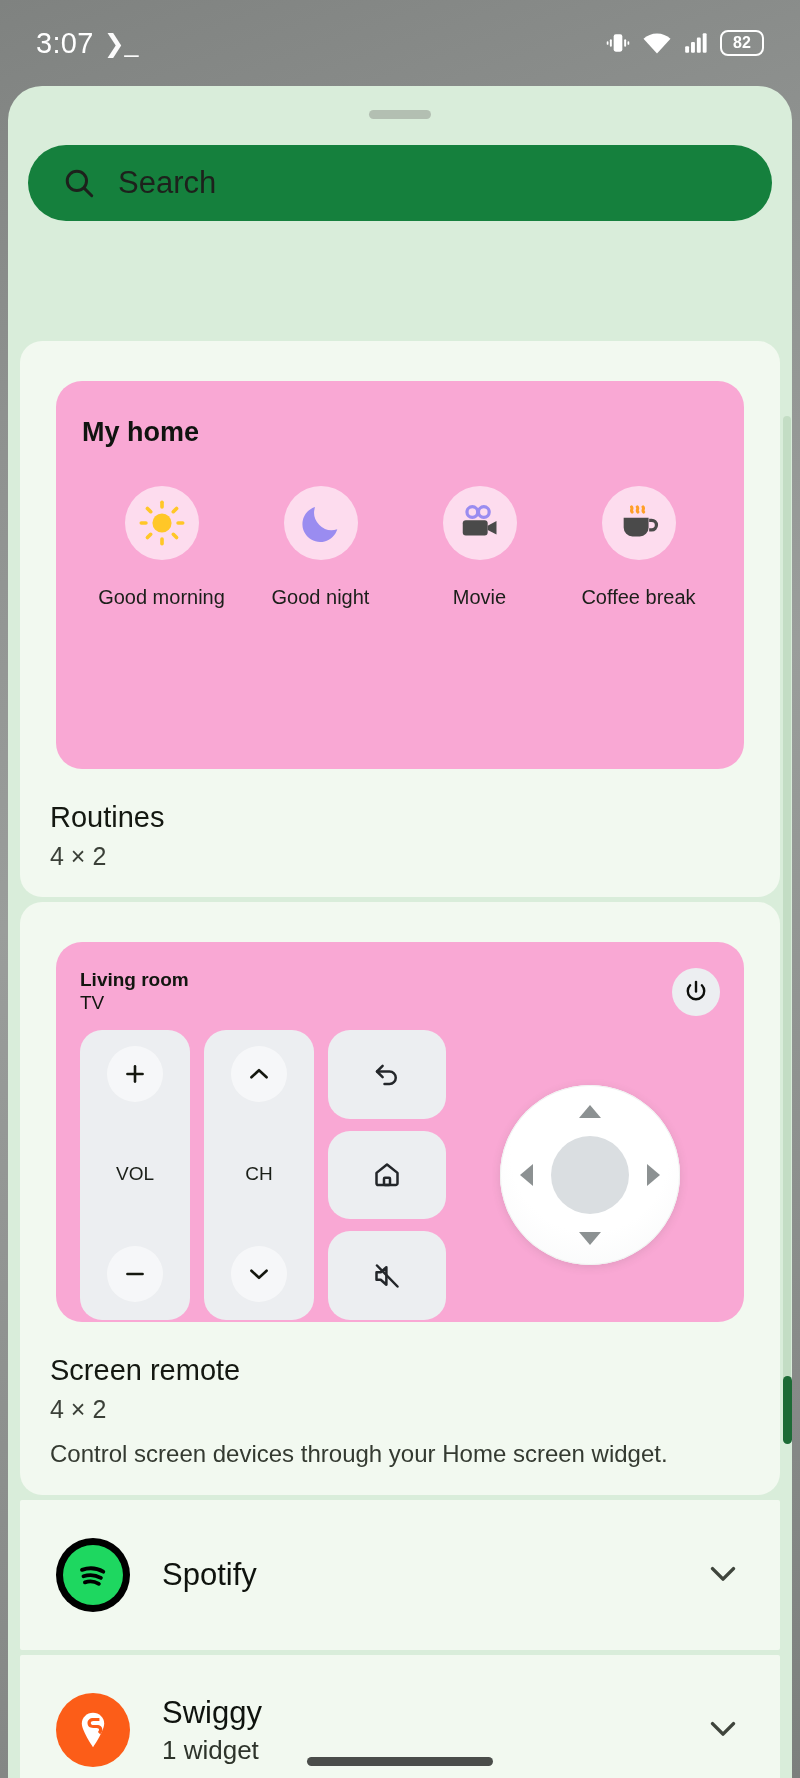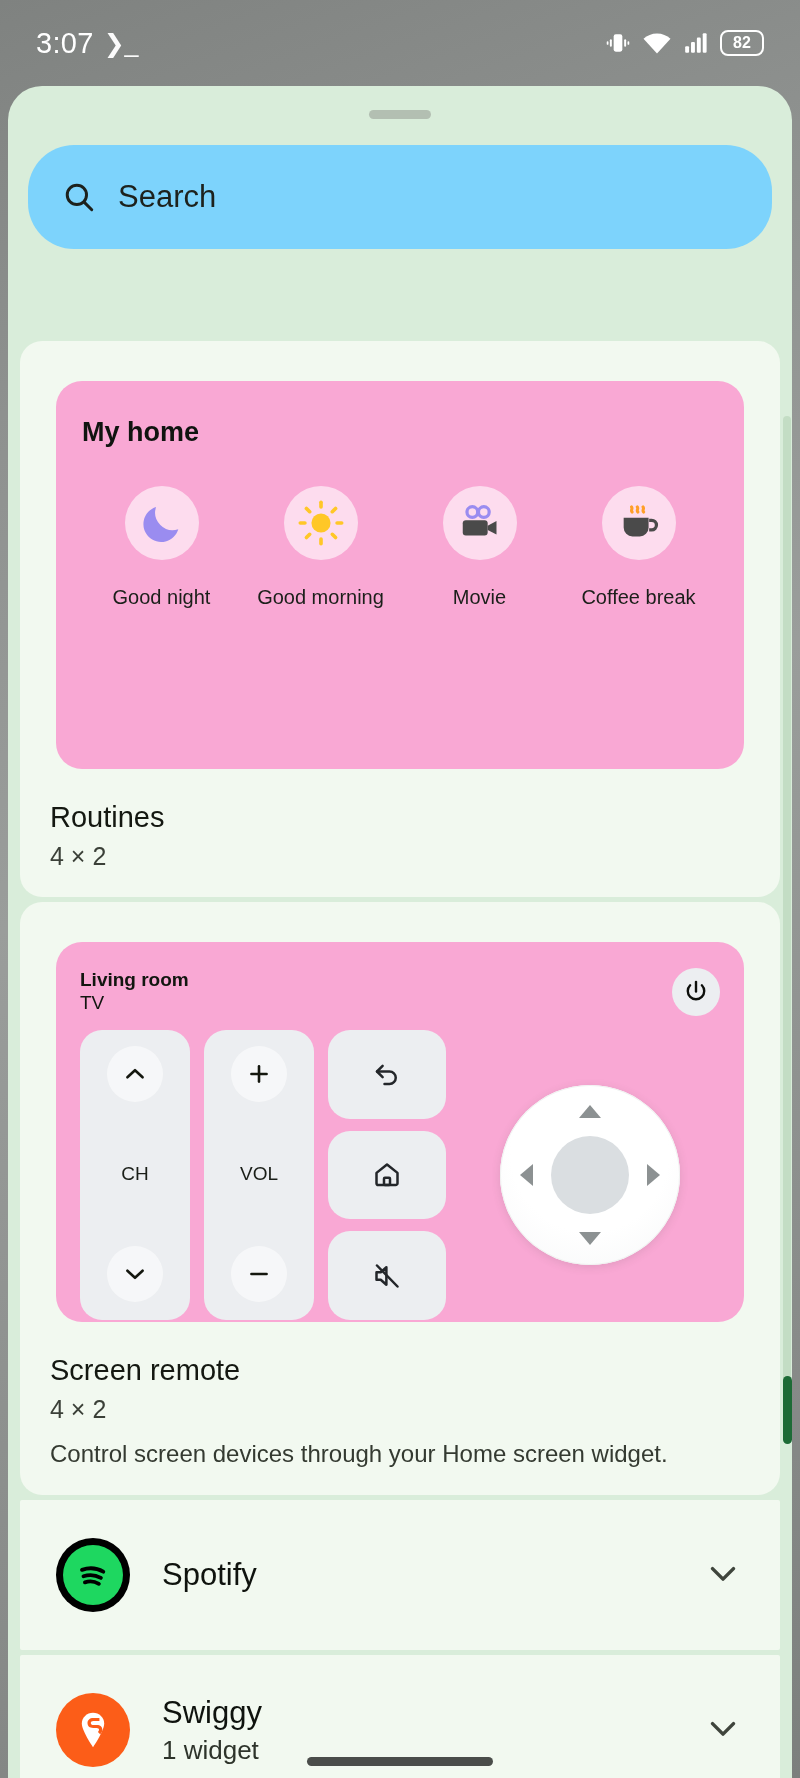--- a/index.html
+++ b/index.html
@@ -49,22 +49,22 @@
   }
   .drag-handle {
     width: 62px; height: 9px; border-radius: 5px;
     background: #b3bfb2;
     margin: 24px auto 0;
   }
 
   
   .search-wrap { padding: 26px 20px 0; }
   .search-bar {
-    height: 104px;
-    background: #7dd3fc;
+    height: 76px;
+    background: #15803d;
     border-radius: 46px;
     display: flex; align-items: center;
     padding: 0 34px;
     gap: 22px;
   }
   .search-placeholder { font-size: 31px; color: #1d211c; }
 
   
   .list-area {
     position: absolute;
@@ -253,48 +253,48 @@
 
       <div class="section">
         <div class="preview-block">
           <div class="preview-card home-widget">
             <div class="home-title">My home</div>
             <div class="routine-row">
 
               <div class="routine">
                 <span class="routine-ico">
                   <svg width="46" height="46" viewBox="0 0 24 24">
-                    <path d="M20.5 15.3A9.2 9.2 0 0 1 8.9 3.7 9.3 9.3 0 1 0 20.5 15.3z" fill="#9a8cf0"></path>
-                  </svg>
-                </span>
-                <span class="routine-label">Good night</span>
-              </div>
-
-              <div class="routine">
-                <span class="routine-ico">
-                  <svg width="46" height="46" viewBox="0 0 24 24">
                     <circle cx="12" cy="12" r="5" fill="#ffc727"></circle>
                     <g stroke="#ffc727" stroke-width="1.9" stroke-linecap="round">
                       <line x1="12" y1="1.2" x2="12" y2="3.6"></line>
                         <line x1="12" y1="20.4" x2="12" y2="22.8"></line>
                       <line x1="1.2" y1="12" x2="3.6" y2="12"></line>
                         <line x1="20.4" y1="12" x2="22.8" y2="12"></line>
                       <line x1="4.4" y1="4.4" x2="6.1" y2="6.1"></line>
                         <line x1="17.9" y1="17.9" x2="19.6" y2="19.6"></line>
                       <line x1="4.4" y1="19.6" x2="6.1" y2="17.9"></line>
                         <line x1="17.9" y1="6.1" x2="19.6" y2="4.4"></line>
                     </g>
                   </svg>
                 </span>
                 <span class="routine-label">Good morning</span>
               </div>
 
               <div class="routine">
                 <span class="routine-ico">
                   <svg width="46" height="46" viewBox="0 0 24 24">
+                    <path d="M20.5 15.3A9.2 9.2 0 0 1 8.9 3.7 9.3 9.3 0 1 0 20.5 15.3z" fill="#9a8cf0"></path>
+                  </svg>
+                </span>
+                <span class="routine-label">Good night</span>
+              </div>
+
+              <div class="routine">
+                <span class="routine-ico">
+                  <svg width="46" height="46" viewBox="0 0 24 24">
                     <circle cx="8" cy="6.3" r="2.8" fill="none" stroke="#9a8cf0" stroke-width="1.7"></circle>
                     <circle cx="14" cy="6.3" r="2.8" fill="none" stroke="#9a8cf0" stroke-width="1.7"></circle>
                     <rect x="3" y="10.5" width="13" height="8" rx="1.6" fill="#4a4a4a"></rect>
                     <path d="M16 13.4l4.6-2.4v7l-4.6-2.4z" fill="#4a4a4a"></path>
                   </svg>
                 </span>
                 <span class="routine-label">Movie</span>
               </div>
 
               <div class="routine">
@@ -334,43 +334,43 @@
                   <line x1="12" y1="2.6" x2="12" y2="11.5"></line>
                   <path d="M6.6 5.8a7.6 7.6 0 1 0 10.8 0"></path>
                 </svg>
               </div>
             </div>
 
             <div class="remote-body">
 
               <div class="rocker">
                 <span class="rocker-btn">
+                  <svg width="26" height="26" viewBox="0 0 24 24" stroke="#14170f" stroke-width="2.4" stroke-linecap="round">
+                    <line x1="12" y1="5" x2="12" y2="19"></line>
+                      <line x1="5" y1="12" x2="19" y2="12"></line>
+                  </svg>
+                </span>
+                <span class="rocker-label">VOL</span>
+                <span class="rocker-btn">
+                  <svg width="26" height="26" viewBox="0 0 24 24" stroke="#14170f" stroke-width="2.4" stroke-linecap="round">
+                    <line x1="5" y1="12" x2="19" y2="12"></line>
+                  </svg>
+                </span>
+              </div>
+
+              <div class="rocker">
+                <span class="rocker-btn">
                   <svg width="26" height="26" viewBox="0 0 24 24" fill="none" stroke="#14170f" stroke-width="2.4" stroke-linecap="round" stroke-linejoin="round">
                     <polyline points="5,15 12,8.5 19,15"></polyline>
                   </svg>
                 </span>
                 <span class="rocker-label">CH</span>
                 <span class="rocker-btn">
                   <svg width="26" height="26" viewBox="0 0 24 24" fill="none" stroke="#14170f" stroke-width="2.4" stroke-linecap="round" stroke-linejoin="round">
                     <polyline points="5,9 12,15.5 19,9"></polyline>
-                  </svg>
-                </span>
-              </div>
-
-              <div class="rocker">
-                <span class="rocker-btn">
-                  <svg width="26" height="26" viewBox="0 0 24 24" stroke="#14170f" stroke-width="2.4" stroke-linecap="round">
-                    <line x1="12" y1="5" x2="12" y2="19"></line>
-                      <line x1="5" y1="12" x2="19" y2="12"></line>
-                  </svg>
-                </span>
-                <span class="rocker-label">VOL</span>
-                <span class="rocker-btn">
-                  <svg width="26" height="26" viewBox="0 0 24 24" stroke="#14170f" stroke-width="2.4" stroke-linecap="round">
-                    <line x1="5" y1="12" x2="19" y2="12"></line>
                   </svg>
                 </span>
               </div>
 
               <div class="navcol">
                 <div class="navbtn">
                   <svg width="30" height="30" viewBox="0 0 24 24" fill="none" stroke="#23262a" stroke-width="2" stroke-linecap="round" stroke-linejoin="round">
                     <polyline points="8.5,5.5 4,10 8.5,14.5"></polyline>
                     <path d="M4 10h10a5 5 0 0 1 0 10h-4"></path>
                   </svg>

